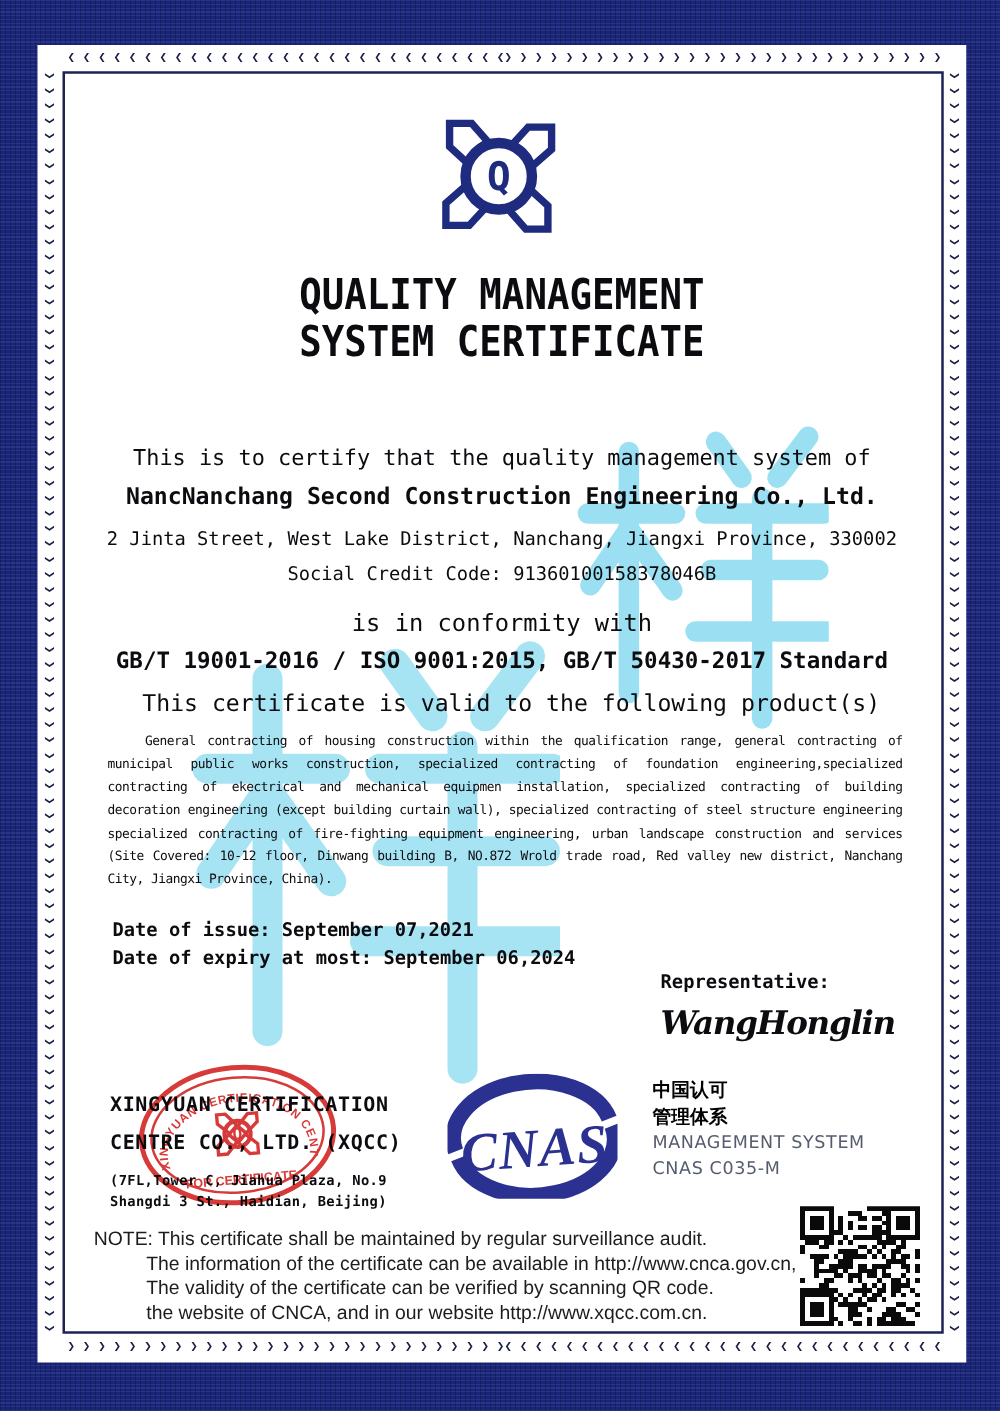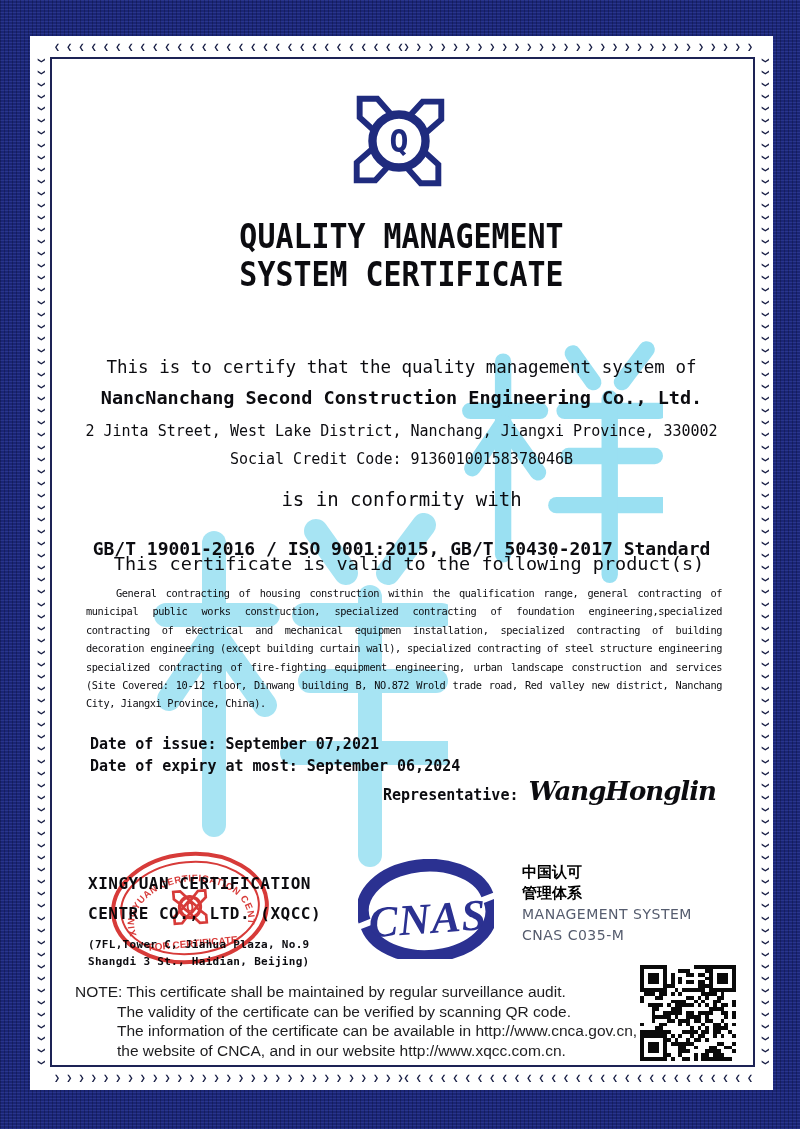--- a/index.html
+++ b/index.html
@@ -28,26 +28,26 @@
   .content{position:absolute;inset:0;z-index:2;color:#0c0c10;}
   .emblem{position:absolute;left:310px;top:46px;}
   .title{position:absolute;left:0;right:0;top:181px;text-align:center;font-weight:bold;font-size:34px;line-height:38px;letter-spacing:0;transform:scaleX(.88);transform-origin:50% 0;}
   .registration{position:absolute;right:57px;top:282px;font-size:16.5px;font-weight:bold;}
   .registration .val{margin-left:14px;}
   .line-certify{position:absolute;left:0;right:0;top:321px;text-align:center;font-size:17.5px;font-weight:500;}
   .line-company{position:absolute;left:0;right:0;top:351px;text-align:center;font-size:18.5px;font-weight:bold;}
   .line-address{position:absolute;left:0;right:0;top:386px;text-align:center;font-size:15px;}
   .line-credit{position:absolute;left:0;right:0;top:414px;text-align:center;font-size:15px;}
   .line-conformity{position:absolute;left:0;right:0;top:452px;text-align:center;font-size:19px;font-weight:500;}
-  .line-standards{position:absolute;left:0;right:0;top:482px;text-align:center;font-size:18px;font-weight:bold;margin-top:20px;}
+  .line-standards{position:absolute;left:0;right:0;top:482px;text-align:center;font-size:18px;font-weight:bold;}
   .line-valid{position:absolute;left:0;right:0;top:517px;text-align:center;font-size:18.5px;font-weight:500;padding-left:15px;}
   .scope{position:absolute;left:56px;width:636px;top:548px;font-size:10.3px;line-height:18.4px;letter-spacing:-0.4px;text-align:justify;text-indent:30px;font-weight:500;}
   .date-issue{position:absolute;left:60px;top:699px;font-size:15px;font-weight:600;}
   .date-expiry{position:absolute;left:60px;top:721px;font-size:15px;font-weight:600;}
-  .rep{position:absolute;right:57px;top:740px;display:flex;align-items:baseline;gap:10px;}
+  .rep{position:absolute;right:57px;top:740px;display:flex;align-items:baseline;gap:10px;flex-direction:column;}
   .rep .lab{font-size:15px;font-weight:bold;}
   .rep .sig{font-family:"DejaVu Serif",serif;font-style:italic;font-weight:bold;font-size:26px;letter-spacing:-1px;}
   .issuer{position:absolute;left:58px;top:833px;}
   .issuer .nm{font-size:16px;font-weight:bold;line-height:30px;letter-spacing:.5px;}
   .issuer .ad{font-size:11px;font-weight:bold;line-height:17px;margin-top:7px;letter-spacing:.3px;}
   .stamp{position:absolute;left:78px;top:814px;mix-blend-mode:multiply;transform:rotate(-5deg);opacity:.92;}
   .cnas-logo{position:absolute;left:328px;top:823px;}
   .cnas-text{position:absolute;left:492px;top:826px;font-family:"DejaVu Sans",sans-serif;}
   .cnas-text .cn{font-size:15px;line-height:21px;color:#000000;font-weight:bold;}
   .cnas-text .en{font-size:14px;line-height:21px;color:#555c6e;letter-spacing:.5px;}
@@ -801,20 +801,20 @@
           <rect x="18" y="24" width="1" height="1"></rect>
           <rect x="19" y="24" width="1" height="1"></rect>
           <rect x="20" y="24" width="1" height="1"></rect>
           <rect x="21" y="24" width="1" height="1"></rect>
           <rect x="22" y="24" width="1" height="1"></rect>
           <rect x="23" y="24" width="1" height="1"></rect>
         </svg>
 
       <div class="note">
         <div><span>NOTE:</span> <span>This certificate shall be maintained by regular surveillance audit.</span></div>
+        <div class="n2">The information of the certificate can be available in http://www.cnca.gov.cn,</div>
         <div class="n2">The validity of the certificate can be verified by scanning QR code.</div>
-        <div class="n2">The information of the certificate can be available in http://www.cnca.gov.cn,</div>
         <div class="n2">the website of CNCA, and in our website http://www.xqcc.com.cn.</div>
       </div>
 
     </div>
   </div>
 </div>
 
 </body></html>

